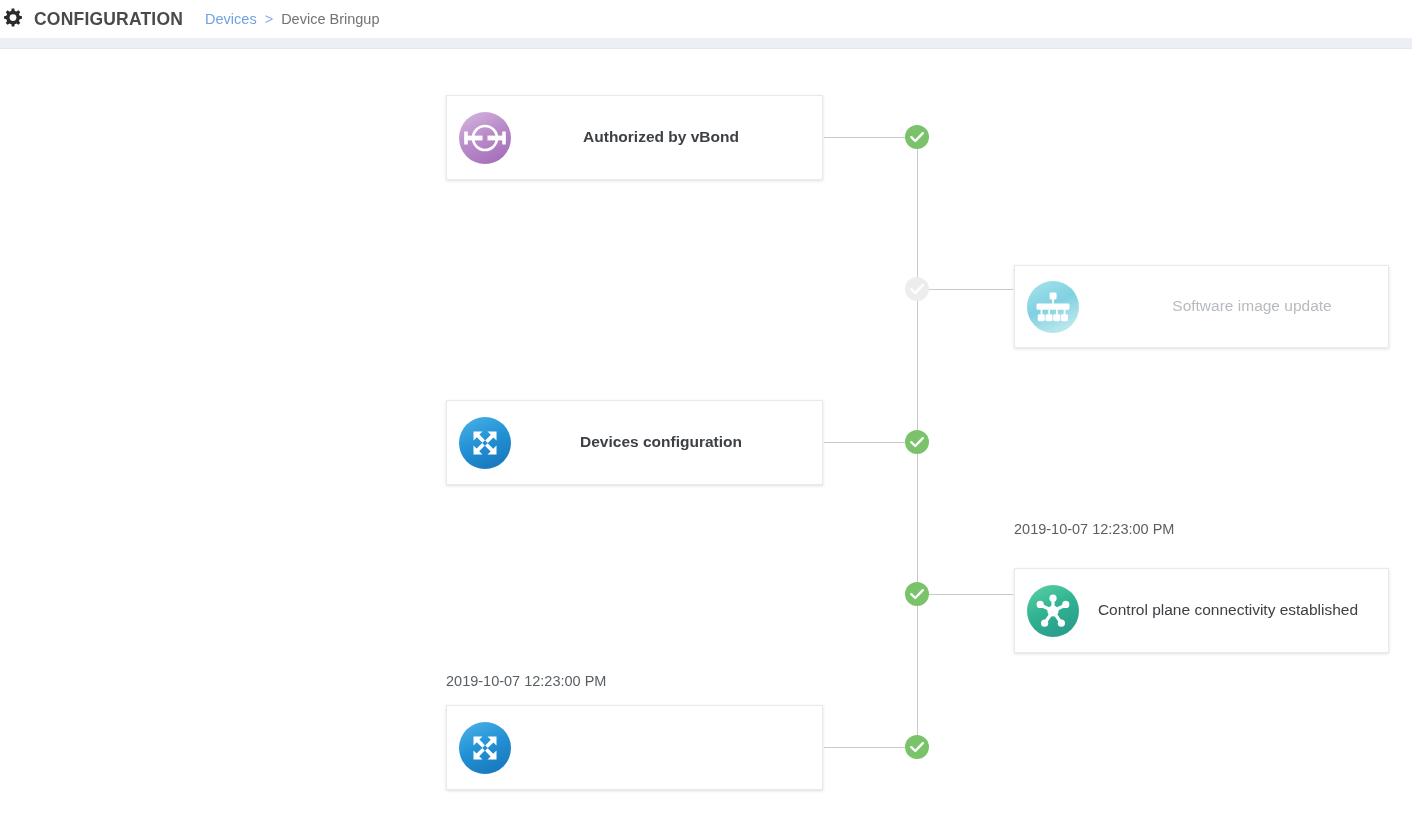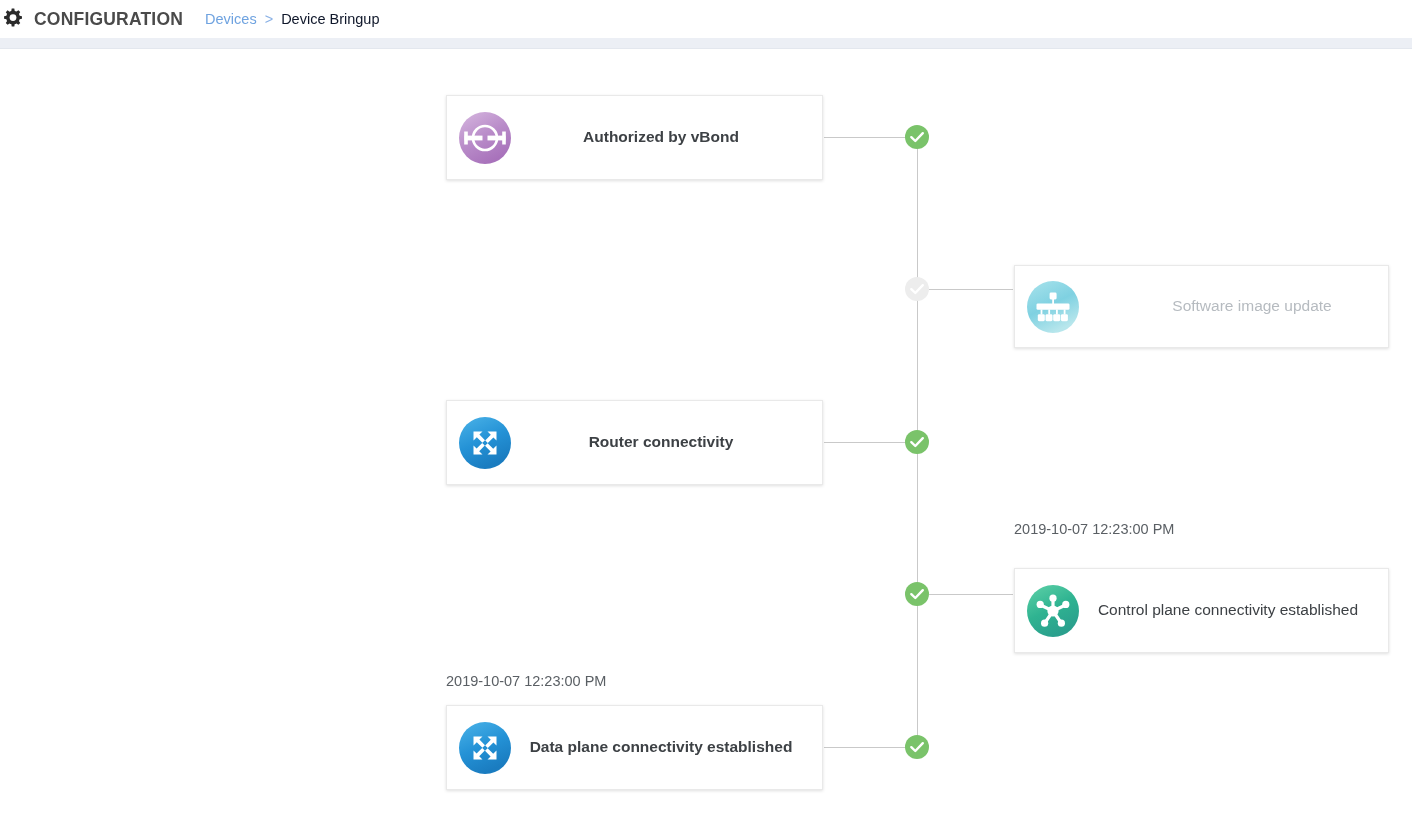--- a/index.html
+++ b/index.html
@@ -35,21 +35,21 @@
     white-space: nowrap;
   }
   #breadcrumb {
     display: flex;
     margin-left: 22px;
     font-size: 14.5px;
     white-space: nowrap;
   }
   .crumb-link { color: #6fa3e0; }
   .crumb-sep  { color: #8ab1e6; margin: 0 8px; }
-  .crumb-current { color: #0f172a; }
+  .crumb-current { color: #737373; }
 
   #header-band {
     position: absolute;
     left: 0; top: 38px;
     width: 1412px; height: 11px;
     background: #eceff5;
     border-bottom: 1px solid #e3e7ee;
   }
 
   
@@ -215,21 +215,21 @@
         </linearGradient>
       </defs>
       <circle cx="27" cy="27" r="26" fill="url(#gRouter)"></circle>
       <g fill="#ffffff">
         <path d="M15.5 15.5 h9 l-3.1 3.1 L27 24.2 l-2.6 2.6 -5.6-5.6 -3.3 3.3 z"></path>
         <path d="M38.5 15.5 v9 l-3.1-3.1 -5.6 5.6 -2.6-2.6 5.6-5.6 -3.3-3.3 z"></path>
         <path d="M15.5 38.5 v-9 l3.1 3.1 5.6-5.6 2.6 2.6 -5.6 5.6 3.3 3.3 z"></path>
         <path d="M38.5 38.5 h-9 l3.1-3.1 -5.6-5.6 2.6-2.6 5.6 5.6 3.3-3.3 z"></path>
       </g>
     </svg>
-    <div class="card-label">Router connectivity</div>
+    <div class="card-label">Devices configuration</div>
   </div>
 
   <div class="status-node" style="left:905px;top:381px;">
     <svg viewBox="0 0 24 24" width="24" height="24">
       <circle cx="12" cy="12" r="12" fill="#7ac36a"></circle>
       <path d="M6.3 12.2 L10.3 16.0 L17.8 8.2" fill="none" stroke="#ffffff" stroke-width="2.4" stroke-linecap="round" stroke-linejoin="round"></path>
     </svg>
   </div>
 
   <div class="card-meta" style="left:1014px;top:472px;">2019-10-07 12:23:00 PM</div>
@@ -275,21 +275,20 @@
   <div class="bringup-card card-left" style="top:656px;height:85px;">
     <svg class="card-icon" viewBox="0 0 54 54">
       <circle cx="27" cy="27" r="26" fill="url(#gRouter)"></circle>
       <g fill="#ffffff">
         <path d="M15.5 15.5 h9 l-3.1 3.1 L27 24.2 l-2.6 2.6 -5.6-5.6 -3.3 3.3 z"></path>
         <path d="M38.5 15.5 v9 l-3.1-3.1 -5.6 5.6 -2.6-2.6 5.6-5.6 -3.3-3.3 z"></path>
         <path d="M15.5 38.5 v-9 l3.1 3.1 5.6-5.6 2.6 2.6 -5.6 5.6 3.3 3.3 z"></path>
         <path d="M38.5 38.5 h-9 l3.1-3.1 -5.6-5.6 2.6-2.6 5.6 5.6 3.3-3.3 z"></path>
       </g>
     </svg>
-    <div class="card-label">Data plane connectivity established</div>
   </div>
 
   <div class="status-node" style="left:905px;top:686px;">
     <svg viewBox="0 0 24 24" width="24" height="24">
       <circle cx="12" cy="12" r="12" fill="#7ac36a"></circle>
       <path d="M6.3 12.2 L10.3 16.0 L17.8 8.2" fill="none" stroke="#ffffff" stroke-width="2.4" stroke-linecap="round" stroke-linejoin="round"></path>
     </svg>
   </div>
 
 </div>

